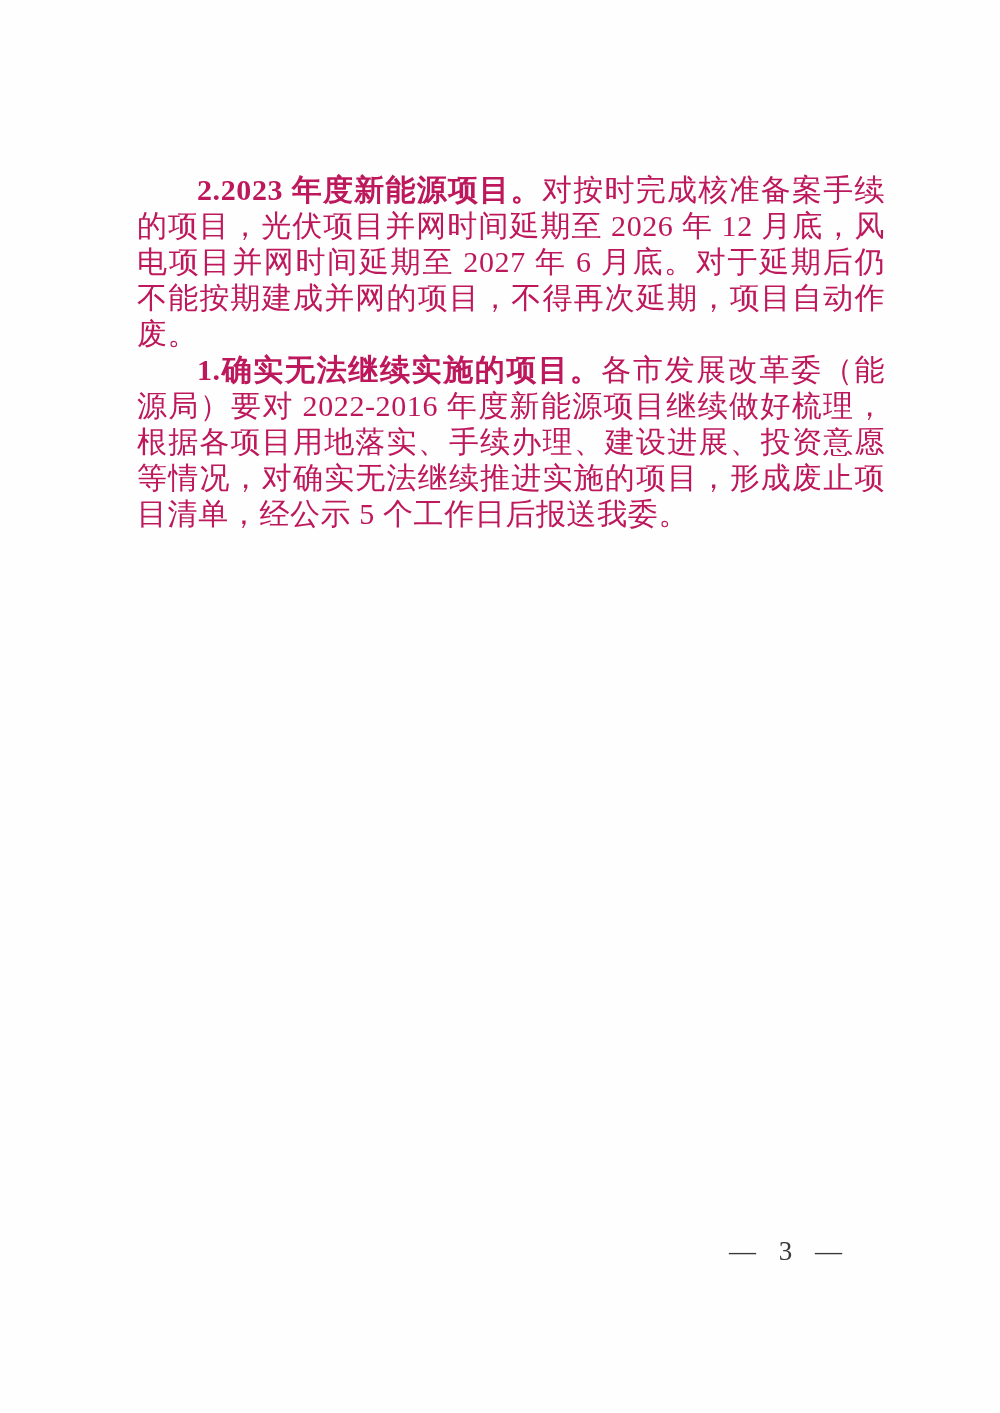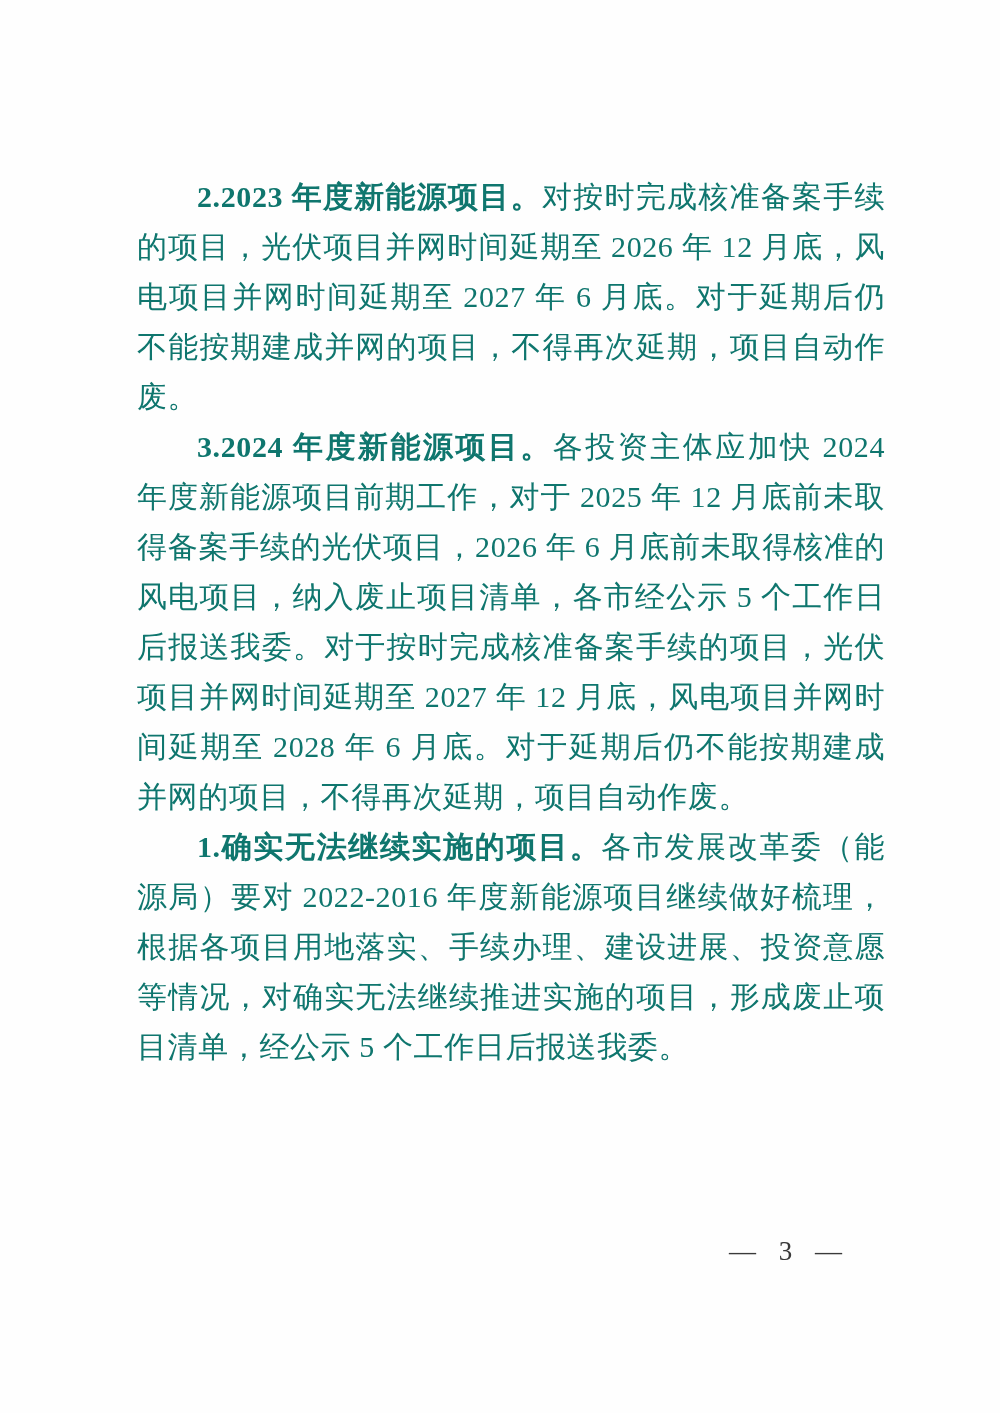--- a/index.html
+++ b/index.html
@@ -18,22 +18,22 @@
   }
   .content {
     position: absolute;
     left: 137px;
     top: 172px;
     width: 748px;
   }
   .para {
     margin: 0;
     font-size: 30px;
-    line-height: 50px;
-    color: #0f766e;
+    line-height: 36px;
+    color: #be185d;
     text-align: justify;
     text-justify: inter-ideograph;
     text-indent: 2em;
     letter-spacing: 0.6px;
     word-break: break-all;
   }
   .para .lead {
     font-weight: bold;
   }
   .page-footer {
@@ -47,21 +47,20 @@
   }
 </style>
 </head>
 <body>
 
 <div class="page">
   <div class="content">
 
     <p class="para"><span class="lead">2.2023 年度新能源项目。</span><span>对按时完成核准备案手续的项目，光伏项目并网时间延期至 2026 年 12 月底，风电项目并网时间延期至 2027 年 6 月底。对于延期后仍不能按期建成并网的项目，不得再次延期，项目自动作废。</span></p>
 
-    <p class="para"><span class="lead">3.2024 年度新能源项目。</span><span>各投资主体应加快 2024 年度新能源项目前期工作，对于 2025 年 12 月底前未取得备案手续的光伏项目，2026 年 6 月底前未取得核准的风电项目，纳入废止项目清单，各市经公示 5 个工作日后报送我委。对于按时完成核准备案手续的项目，光伏项目并网时间延期至 2027 年 12 月底，风电项目并网时间延期至 2028 年 6 月底。对于延期后仍不能按期建成并网的项目，不得再次延期，项目自动作废。</span></p>
 
     <p class="para"><span class="lead">1.确实无法继续实施的项目。</span><span>各市发展改革委（能源局）要对 2022-2016 年度新能源项目继续做好梳理，根据各项目用地落实、手续办理、建设进展、投资意愿等情况，对确实无法继续推进实施的项目，形成废止项目清单，经公示 5 个工作日后报送我委。</span></p>
 
 
   </div>
 
   <div class="page-footer">— 3 —</div>
 </div>
 
 </body></html>

